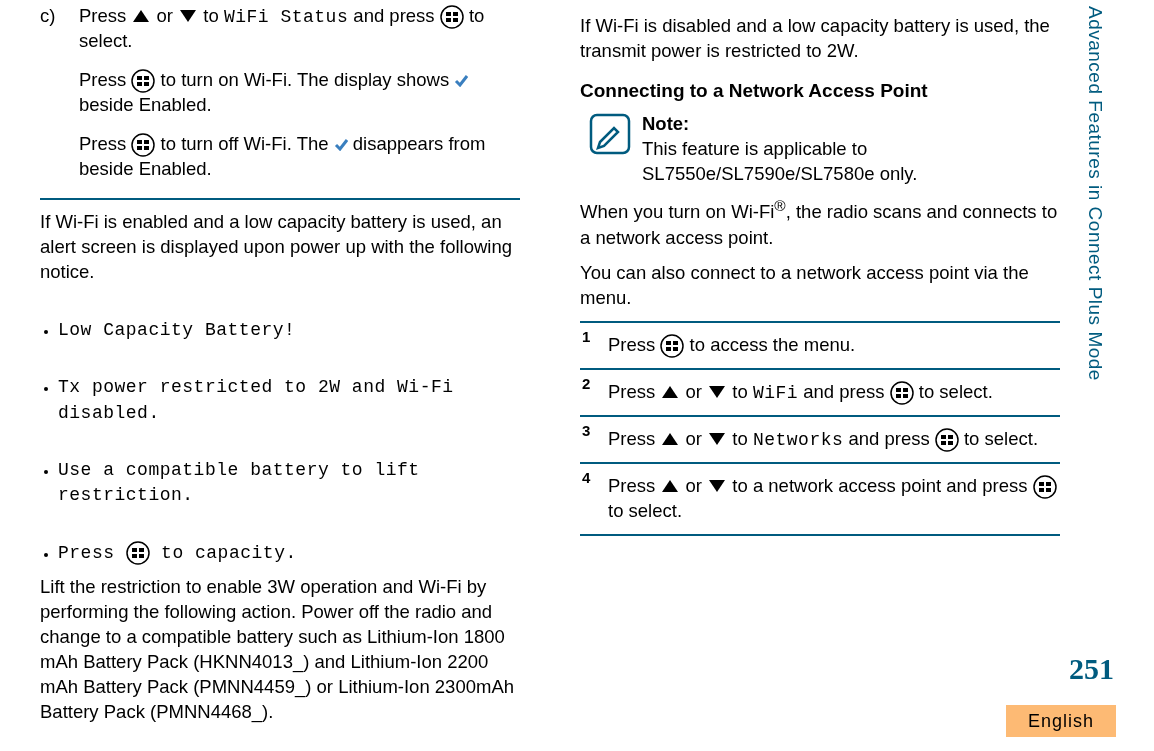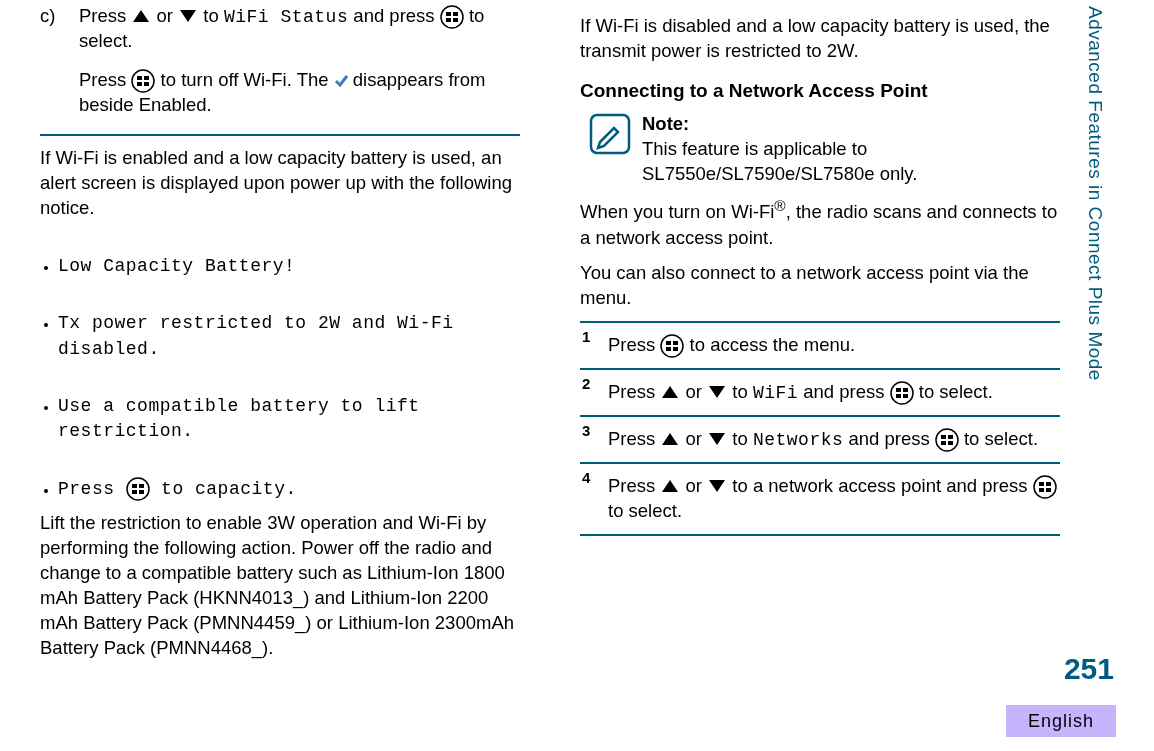--- a/index.html
+++ b/index.html
@@ -60,26 +60,27 @@
     font-size: 19px;
     letter-spacing: 0.5px;
   }
   .pagenum {
     position: absolute;
     right: 40px;
     bottom: 62px;
     color: #005b7f;
     font-weight: bold;
     font-size: 30px;
+    font-family: Liberation Serif, serif;
   }
   .langtab {
     position: absolute;
     right: 38px;
     bottom: 14px;
-    background: #c4b5fd;
+    background: #fdba74;
     padding: 4px 22px;
     font-size: 18px;
     letter-spacing: 1px;
   }
   
   svg.icn { width: 20px; height: 16px; vertical-align: -2px; }
   svg.menu { width: 24px; height: 24px; vertical-align: -7px; }
   svg.chk { width: 14px; height: 14px; vertical-align: -1px; }
   svg.pencil { width: 44px; height: 44px; }
   p { margin: 10px 0; }
@@ -124,20 +125,27 @@
               <use href="#i-up"></use>
             </svg><span> or </span><svg class="icn">
               <use href="#i-down"></use>
             </svg><span> to </span><span class="mono">WiFi Status</span><span> and press </span><svg class="menu">
               <use href="#i-menu"></use>
             </svg><span> to select.</span>
         </p>
         <p>
           <span>Press </span><svg class="menu">
               <use href="#i-menu"></use>
+            </svg><span> to turn on Wi-Fi. The display shows </span><svg class="chk">
+              <use href="#i-check"></use>
+            </svg><span> beside Enabled.</span>
+        </p>
+        <p>
+          <span>Press </span><svg class="menu">
+              <use href="#i-menu"></use>
             </svg><span> to turn off Wi-Fi. The </span><svg class="chk">
               <use href="#i-check"></use>
             </svg><span> disappears from beside Enabled.</span>
         </p>
       </div>
     </div>
 
     <hr class="hr">
 
     <p>If Wi-Fi is enabled and a low capacity battery is used, an alert screen is displayed upon power up with the following notice.</p>

